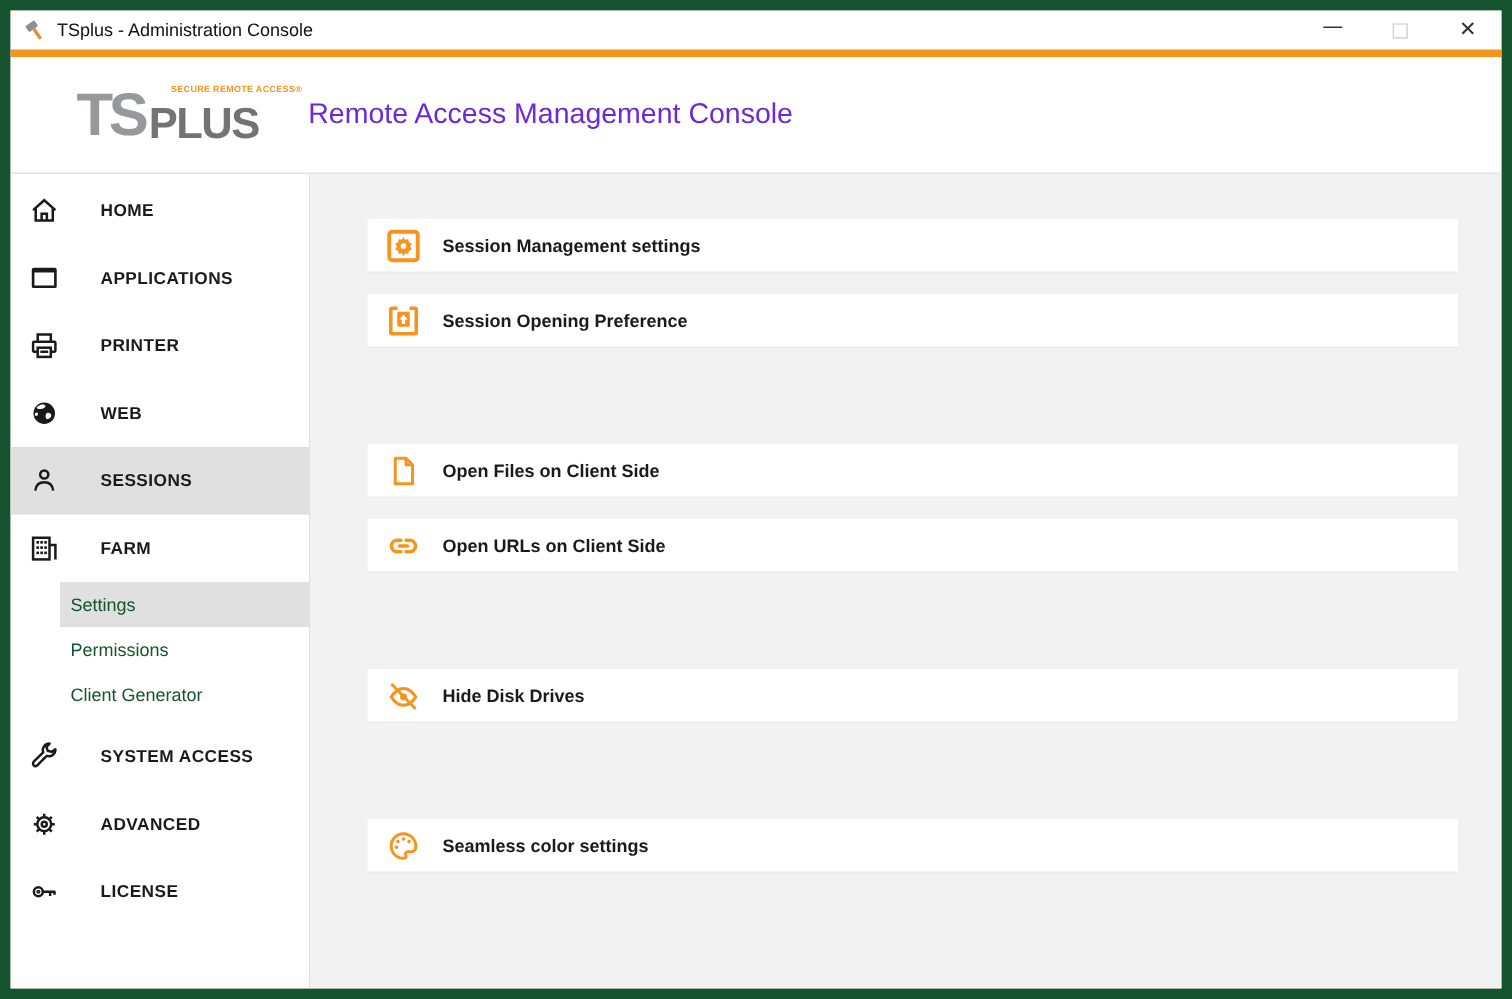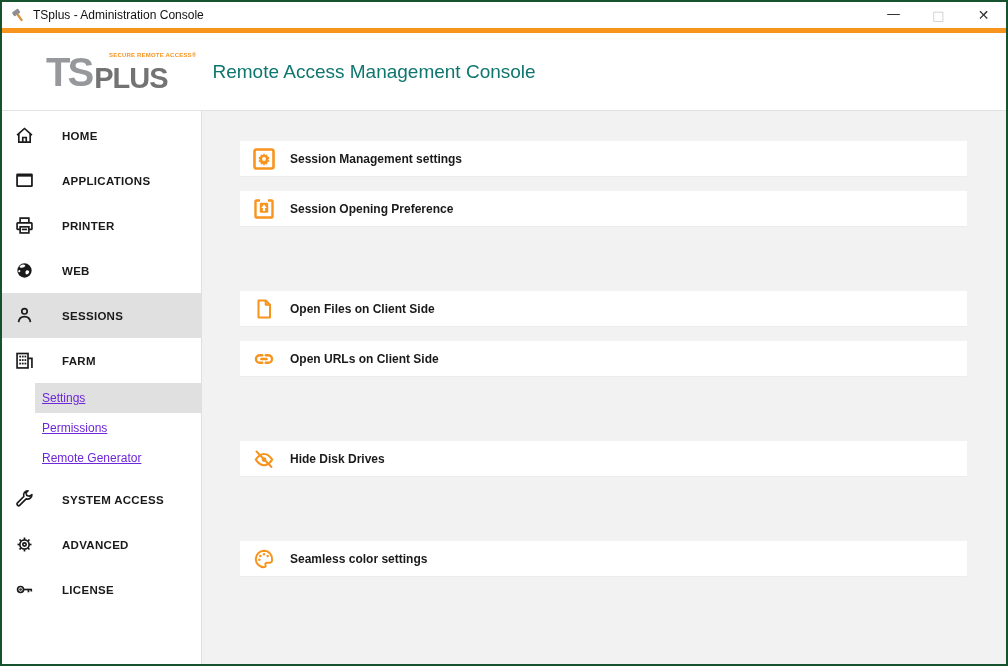--- a/index.html
+++ b/index.html
@@ -1,21 +1,21 @@
 <!DOCTYPE html>
 <html><head>
 <meta charset="utf-8">
 <style>
   * { box-sizing: border-box; margin: 0; padding: 0; }
   html, body { width: 1008px; height: 666px; }
   body { font-family: "Liberation Sans", sans-serif; background: #fff; }
 
   .window {
     width: 1008px; height: 666px;
-    border: 2px solid #14532d;
+    border: 7px solid #14532d;
     display: flex; flex-direction: column;
     background: #fff;
     overflow: hidden;
   }
 
   
   .titlebar {
     height: 26px; flex: 0 0 26px;
     display: flex; align-items: center;
     background: #fff;
@@ -48,21 +48,21 @@
     font-size: 40px; font-weight: 700; color: #96989B; letter-spacing: -3px; line-height: 46px;
   }
   .logo-plus {
     font-size: 29px; font-weight: 700; color: #737373; letter-spacing: -1px; margin-left: 3px;
   }
   .logo-tagline {
     position: absolute; left: 63px; top: 3px;
     font-size: 6px; font-weight: 700; color: #F7941D; letter-spacing: 0.2px; white-space: nowrap;
   }
   .header-title {
-    margin-left: 45px; font-size: 19px; font-weight: 300; color: #0f766e;
+    margin-left: 33px; font-size: 19px; font-weight: 300; color: #6d28d9;
   }
 
   
   .body-row { flex: 1; display: flex; min-height: 0; }
 
   
   .sidebar {
     width: 200px; flex: 0 0 200px; background: #fff;
     border-right: 1px solid #E0E0E0; padding-top: 2px;
   }
@@ -72,21 +72,21 @@
   .nav-item.selected { background: #E0E0E0; }
   .nav-icon { width: 21px; height: 21px; flex: 0 0 21px; display: flex; align-items: center; justify-content: center; }
   .nav-icon svg { width: 21px; height: 21px; }
   .nav-label {
     margin-left: 12px; font-size: 11.5px; font-weight: 700; color: #1a1a1a; letter-spacing: 0.3px; padding-left: 15px;
   }
   .sub-item {
     height: 30px; margin-left: 33px; display: flex; align-items: center; padding-left: 7px; cursor: pointer;
   }
   .sub-item.selected { background: #E0E0E0; }
-  .sub-label { font-size: 12px; color: #6d28d9; text-decoration: underline; }
+  .sub-label { font-size: 12px; color: #14532d; }
   .nav-gap { height: 4px; }
 
   
   .content { flex: 1; background: #F2F2F2; position: relative; }
   .action-btn {
     position: absolute; left: 38px; width: 727px; height: 36px;
     background: #fff; border: none; border-bottom: 1px solid #ECECEC;
     display: flex; align-items: center; padding-left: 12px; cursor: pointer;
     font-family: "Liberation Sans", sans-serif; text-align: left;
   }
@@ -207,21 +207,21 @@
         <span class="nav-label">FARM</span>
       </div>
 
       <div class="sub-item selected">
         <span class="sub-label">Settings</span>
       </div>
       <div class="sub-item">
         <span class="sub-label">Permissions</span>
       </div>
       <div class="sub-item">
-        <span class="sub-label">Remote Generator</span>
+        <span class="sub-label">Client Generator</span>
       </div>
 
       <div class="nav-gap"></div>
 
       <div class="nav-item">
         <span class="nav-icon">
           <svg viewBox="0 0 24 24" fill="none" stroke="#1a1a1a" stroke-width="1.9" stroke-linejoin="round">
             <path d="M20.5 6.4a5 5 0 01-6.6 4.9l-7.2 7.2a1.9 1.9 0 11-2.7-2.7l7.2-7.2A5 5 0 0116.1 2l-2.4 2.4.9 3 3 .9z"></path>
           </svg>
         </span>

